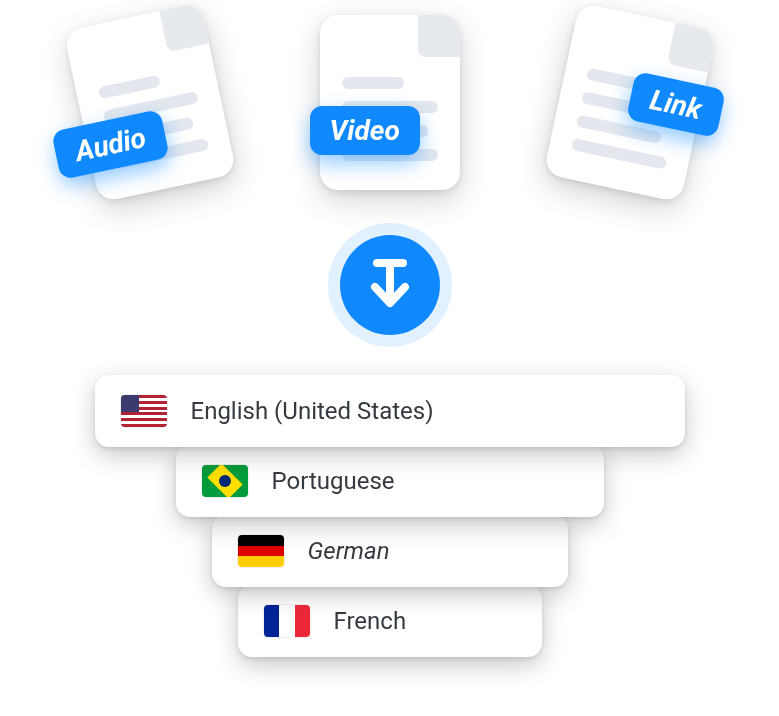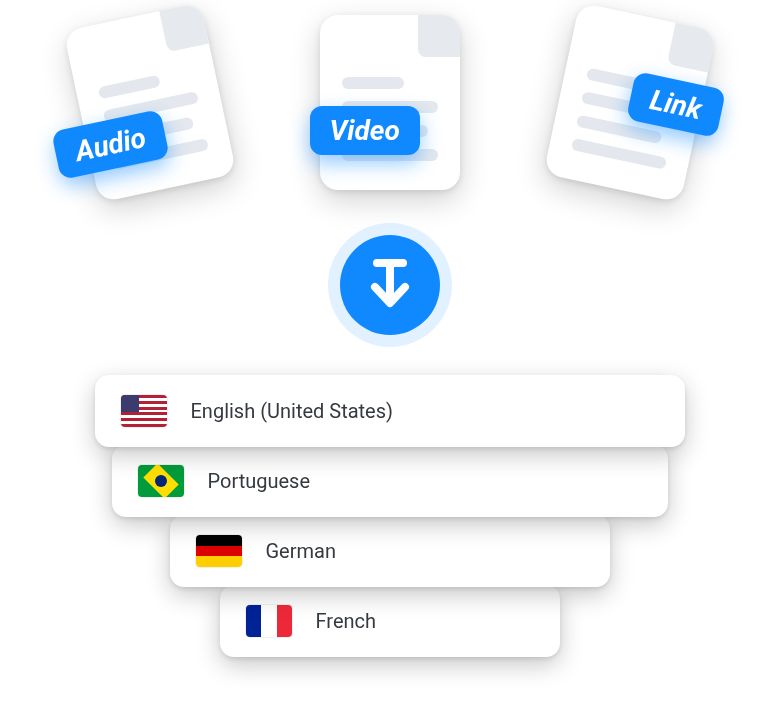--- a/index.html
+++ b/index.html
@@ -102,35 +102,35 @@
       box-shadow: 0 8px 24px rgba(0,0,0,0.22), 0 2px 4px rgba(0,0,0,0.1);
       display: flex;
       align-items: center;
       height: 72px;
       padding: 0 26px;
       position: relative;
       z-index: 1;
     }
     .lang-item + .lang-item { margin-top: -2px; }
     .lang-item:nth-child(1){ width: 590px; z-index: 4; }
-    .lang-item:nth-child(2){ width: 556px; z-index: 3; }
-    .lang-item:nth-child(3){ width: 440px; z-index: 2; }
-    .lang-item:nth-child(4){ width: 340px; z-index: 1; }
+    .lang-item:nth-child(2){ width: 428px; z-index: 3; }
+    .lang-item:nth-child(3){ width: 356px; z-index: 2; font-style: italic; }
+    .lang-item:nth-child(4){ width: 304px; z-index: 1; }
     .flag {
       width: 46px;
       height: 32px;
       border-radius: 4px;
       margin-right: 24px;
       flex-shrink: 0;
       box-shadow: 0 0 0 1px rgba(0,0,0,0.06);
       position: relative;
       overflow: hidden;
     }
     .lang-label {
-      font-size: 20px;
+      font-size: 24px;
       color: #353a40;
       font-weight: 400;
       white-space: nowrap;
     }
     
     .flag-us {
       background: linear-gradient(
         to bottom,
         #b22234 0, #b22234 9.09%,
         #fff 9.09%, #fff 18.18%,

